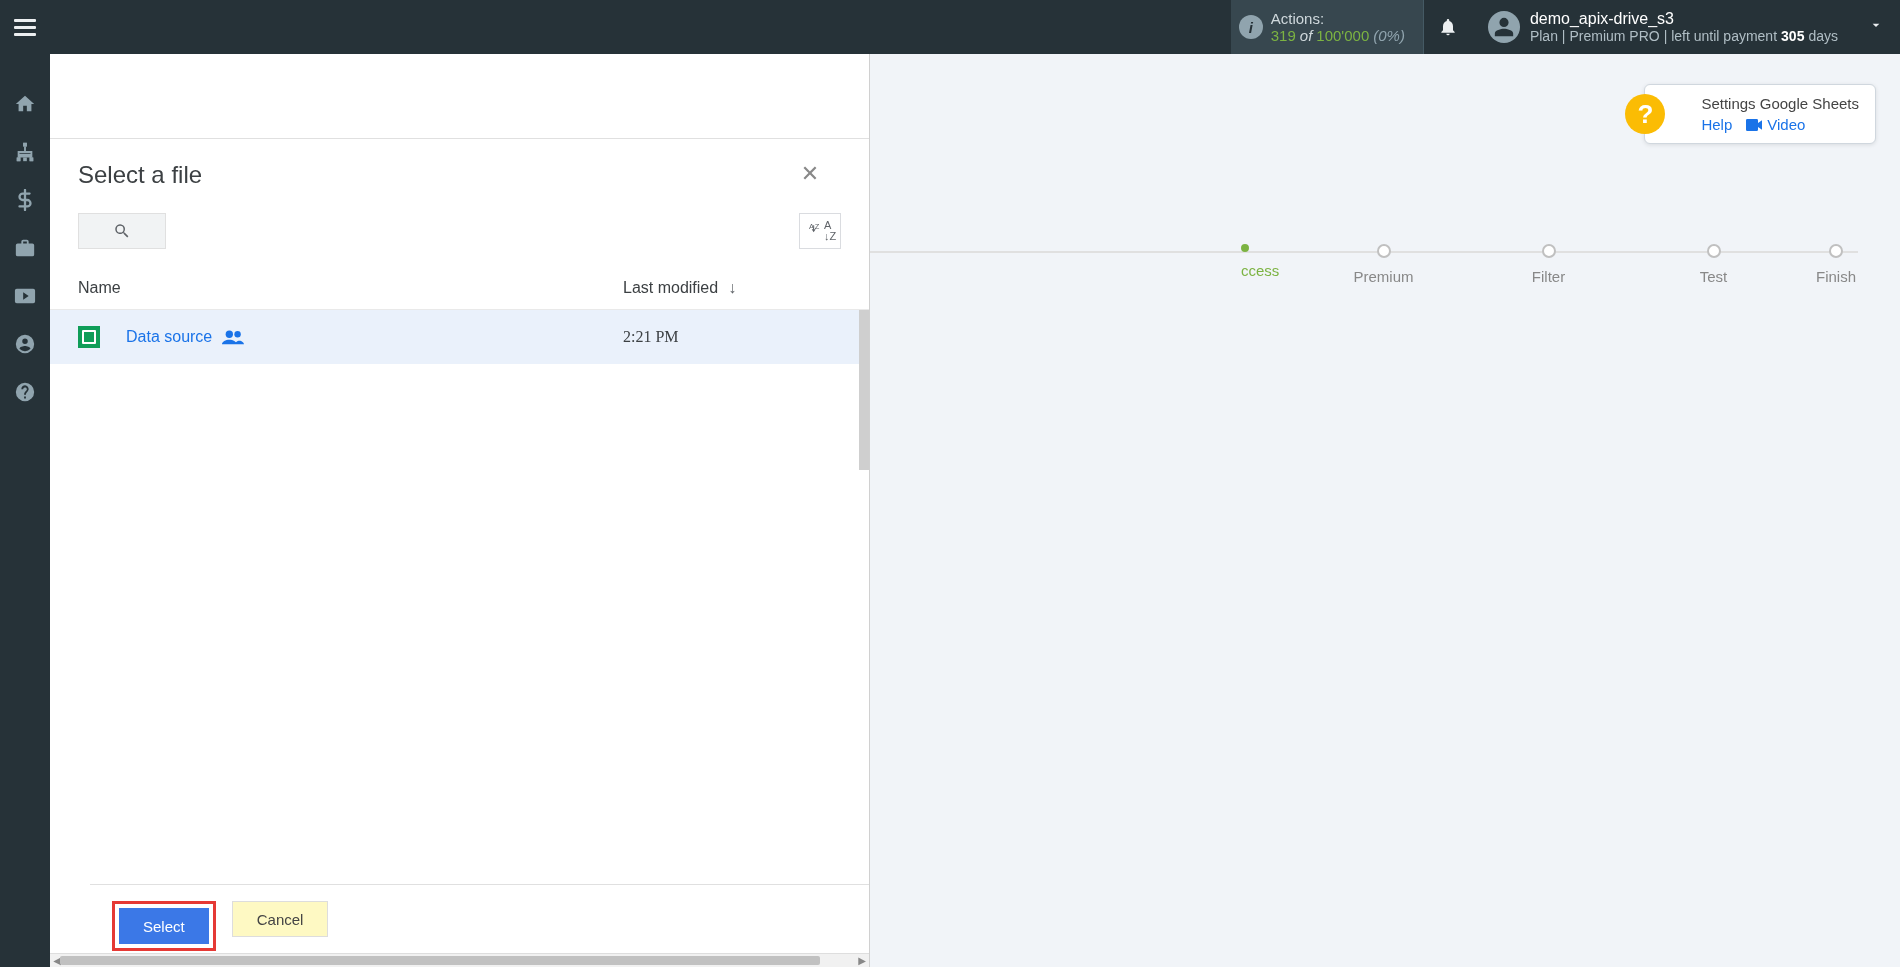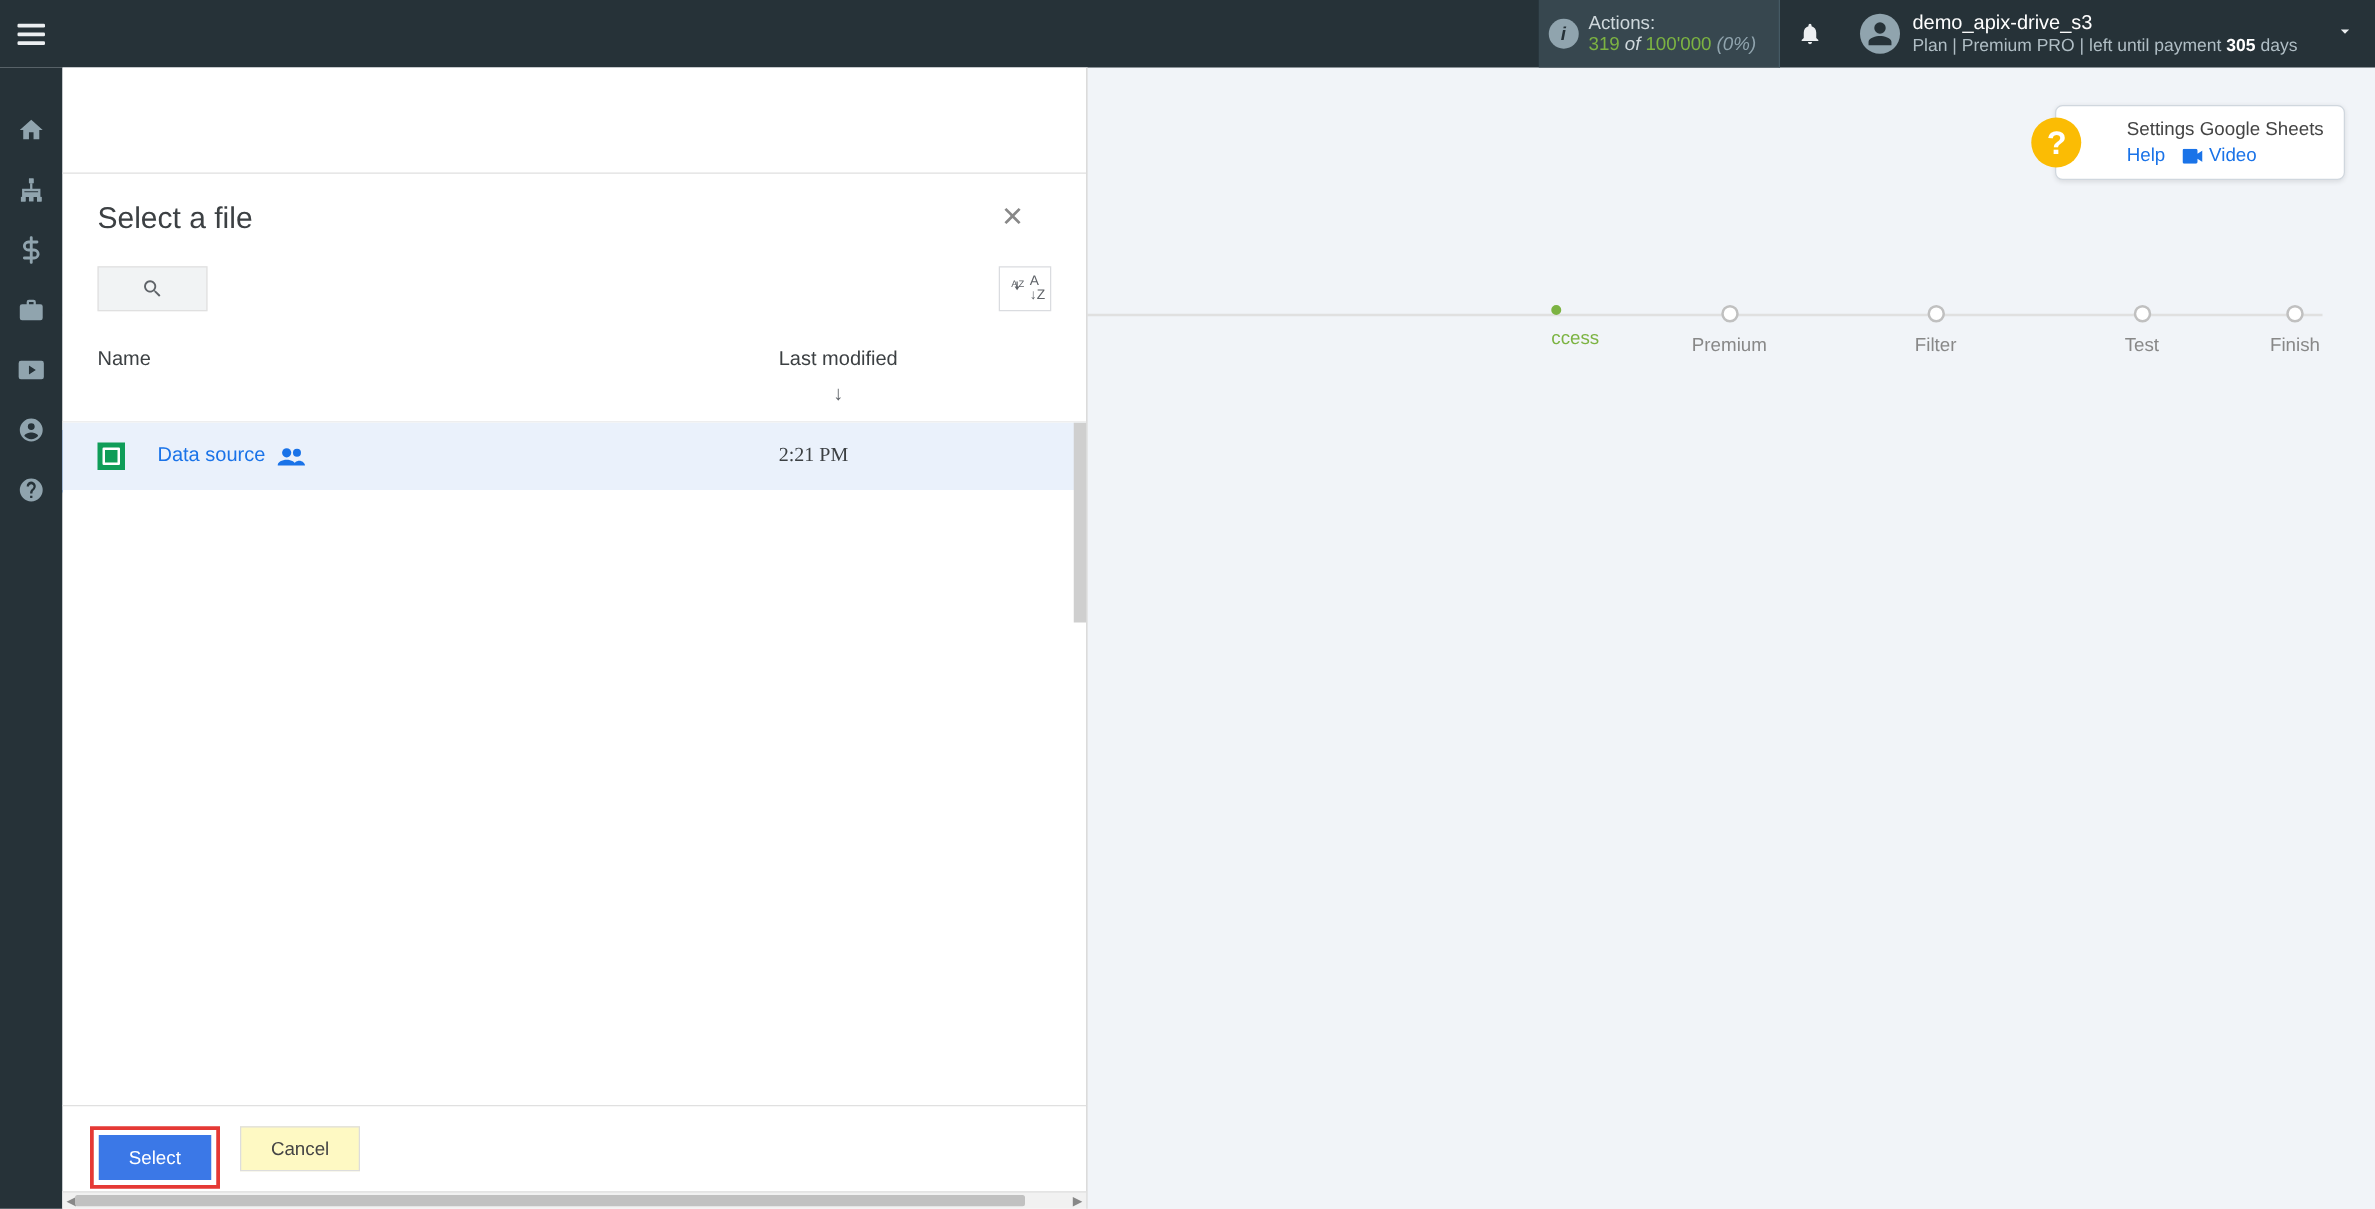--- a/index.html
+++ b/index.html
@@ -106,38 +106,38 @@
 .filter-chip {
   background:#fff; border:1px solid #dadce0; padding:0 10px; height:36px;
   display:flex; align-items:center; min-width:400px;
 }
 .chip-tag { background:#e3eefc; color:#3c4043; padding:2px 6px; border-radius:2px; font-size:15px; }
 .search-cell {
   background:#f1f3f4; border:1px solid #e0e0e0; width:88px; height:36px; display:flex; align-items:center; justify-content:center; cursor:pointer;
 }
 .sort-btn { margin-left:auto; width:42px; height:36px; border:1px solid #dadce0; display:flex; align-items:center; justify-content:center; cursor:pointer; }
 
-.list-header { display:flex; align-items:flex-start; padding: 14px 28px 12px 28px; border-bottom:1px solid #e9e9e9; font-size:16px; color:#3c4043; }
+.list-header { display:flex; align-items:flex-end; padding: 14px 28px 12px 28px; border-bottom:1px solid #e9e9e9; font-size:16px; color:#3c4043; }
 .col-name { flex: 0 0 545px; }
-.col-modified { display:flex; align-items:center; gap:10px;flex-direction:column; }
+.col-modified { display:flex; align-items:center; gap:10px; }
 .sort-arrow { color:#5f6368; }
 
 .list-body { flex:1; overflow-y:auto; position:relative; }
 .file-row {
   display:flex; align-items:center; padding:16px 28px; background:#eaf1fb;
 }
 .sheets-icon { width:22px; height:22px; background:#0f9d58; display:flex; align-items:center; justify-content:center; }
 .sheets-icon::after { content:""; width:10px; height:10px; border:2px solid #fff; border-radius:1px; }
 .file-name { margin-left:26px; color:#1a73e8; font-size:16px; }
 .shared-icon { margin-left:10px; display:flex; }
 .col-name-cell { flex: 0 0 545px; display:flex; align-items:center; }
 .modified-cell { font-size:16px; color:#3c4043;font-family:Liberation Serif, serif; }
 .list-scroll-side { position:absolute; right:0; top:0; width:10px; height:160px; background:#cfcfcf; }
 
-.picker-footer { padding: 16px 22px; display:flex; gap:16px; border-top:1px solid #e0e0e0; }
+.picker-footer { padding: 16px 22px; display:flex; gap:16px; border-top:1px solid #e0e0e0;margin-left:40px; }
 .highlight-box { border:3px solid #e53935; padding:4px; display:inline-flex; }
 .btn { height:36px; padding: 0 24px; font-size:15px; border:none; cursor:pointer; display:inline-flex; align-items:center; }
 .btn-primary { background:#3b78e7; color:#fff; }
 .btn-secondary { background:#fef9c3; color:#444; border:1px solid #ddd; }
 
 
 .h-scroll { position:absolute; bottom:0; left:0; right:0; height:14px; background:#f1f1f1; border-top:1px solid #dedede; }
 .h-scroll .thumb { position:absolute; left:10px; top:2px; bottom:2px; width:760px; background:#c1c1c1; border-radius:2px; }
 .h-scroll .arrow { position:absolute; top:0; bottom:0; width:14px; display:flex; align-items:center; justify-content:center; font-size:10px; color:#888; }
 .h-scroll .arrow.left { left:0; }

